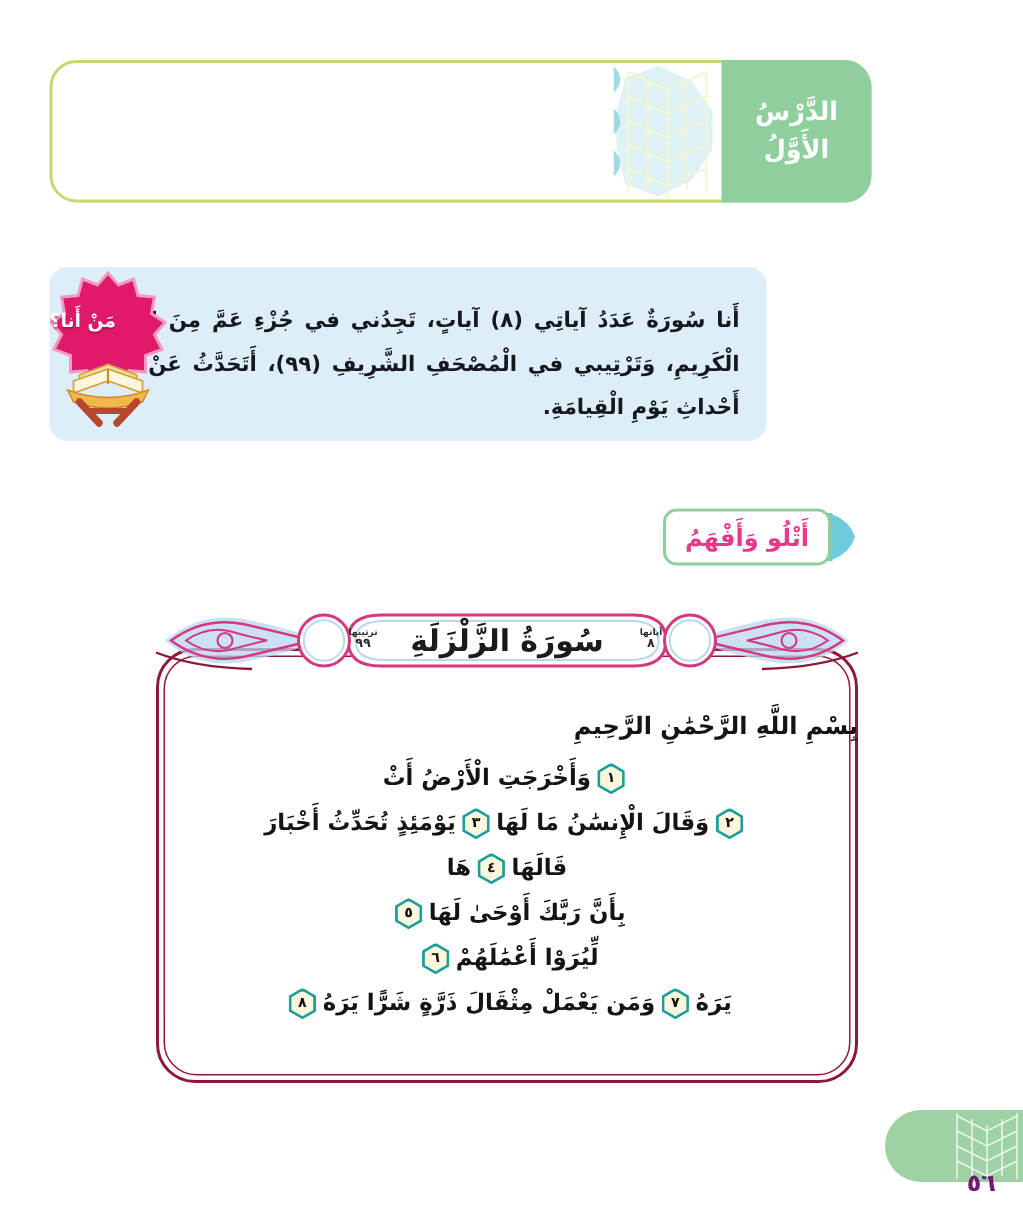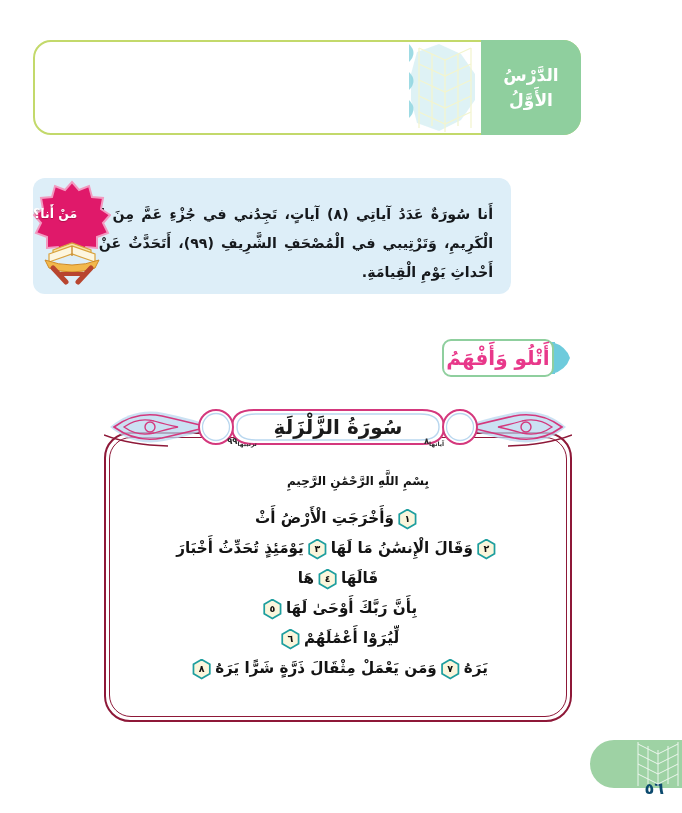--- a/index.html
+++ b/index.html
@@ -116,21 +116,21 @@
     right:28px; top:0;
     width:112px; height:38px;
     background:#ffffff;
     border:2.5px solid #8fcf9e;
     border-radius:9px;
     box-sizing:border-box;
     display:flex;align-items:center;justify-content:center;
   }
   .recite-box span{
     color:#e8388a;
-    font-size:20px;
+    font-size:16px;
     font-weight:bold;
     white-space:nowrap;
   }
   .recite-arrow{
     position:absolute;
     right:-4px; top:1px;
     width:36px;height:36px;
   }
 
   
@@ -168,35 +168,34 @@
     font-weight:bold;
     color:#1b1b1b;
     white-space:nowrap;
     z-index:3;
   }
   .medal{
     position:absolute;
     top:50%;
     transform:translateY(-50%);
     width:40px;height:40px;
-    display:flex;flex-direction:row;
-    align-items:flex-end;justify-content:center;
+    display:flex;flex-direction:column;
+    align-items:center;justify-content:center;
     z-index:4;
   }
   .medal.right{ right:118px; }
   .medal.left{ left:118px; }
   .medal .m-lab{ font-size:6px;color:#2b2b2b;font-weight:bold;line-height:1;}
   .medal .m-val{ font-size:8.5px;color:#2b2b2b;font-weight:bold;line-height:1.15;}
 
   .basmala{
     position:absolute;
     left:0;right:0;
     top:42px;
-    text-align:center;
-    font-size:12px;
+    font-size:16px;
     color:#141414;
     font-weight:bold;
     padding-left:40px;
   }
   .verses{
     position:absolute;
     left:20px;right:20px;
     top:72px;
     color:#141414;
   }
@@ -240,21 +239,21 @@
   .pagenum{
     position:absolute;
     right:0; bottom:25px;
     width:92px;height:48px;
     background:#9ed2a4;
     border-radius:24px 0 0 24px;
     display:flex;align-items:center;
     box-sizing:border-box;
   }
   .pagenum span{
-    color:#0c4a6e;
+    color:#701a75;
     font-size:16px;
     font-weight:bold;
     margin-right:18px;
     margin-top:48px;
   }
 </style>
 </head>
 <body>
 
 <div class="header-wrap">

